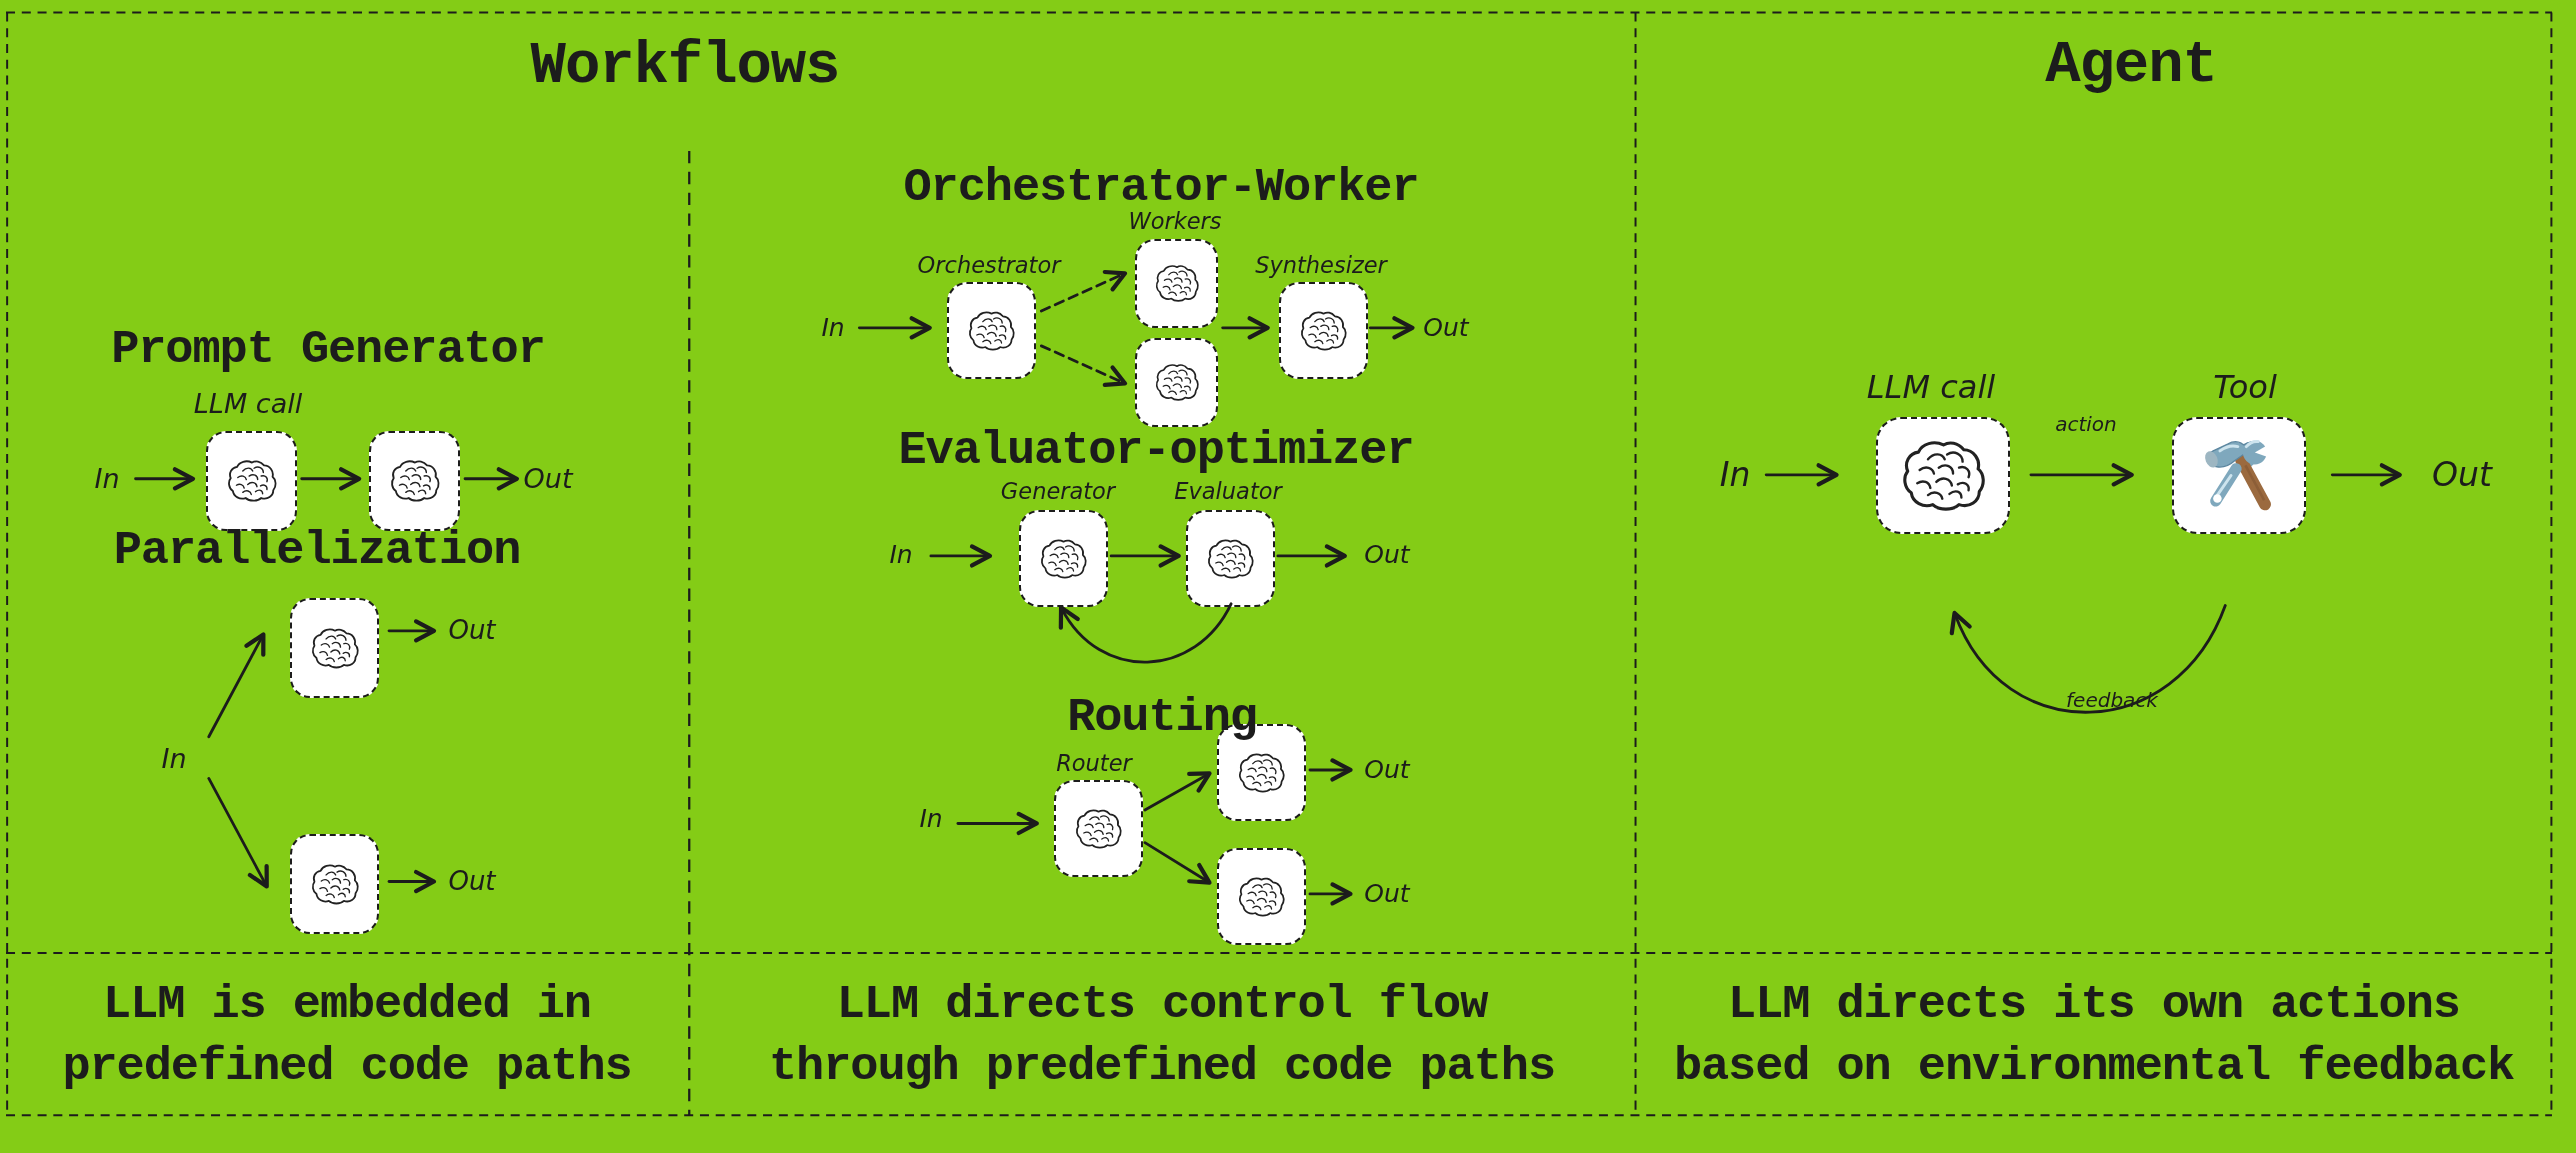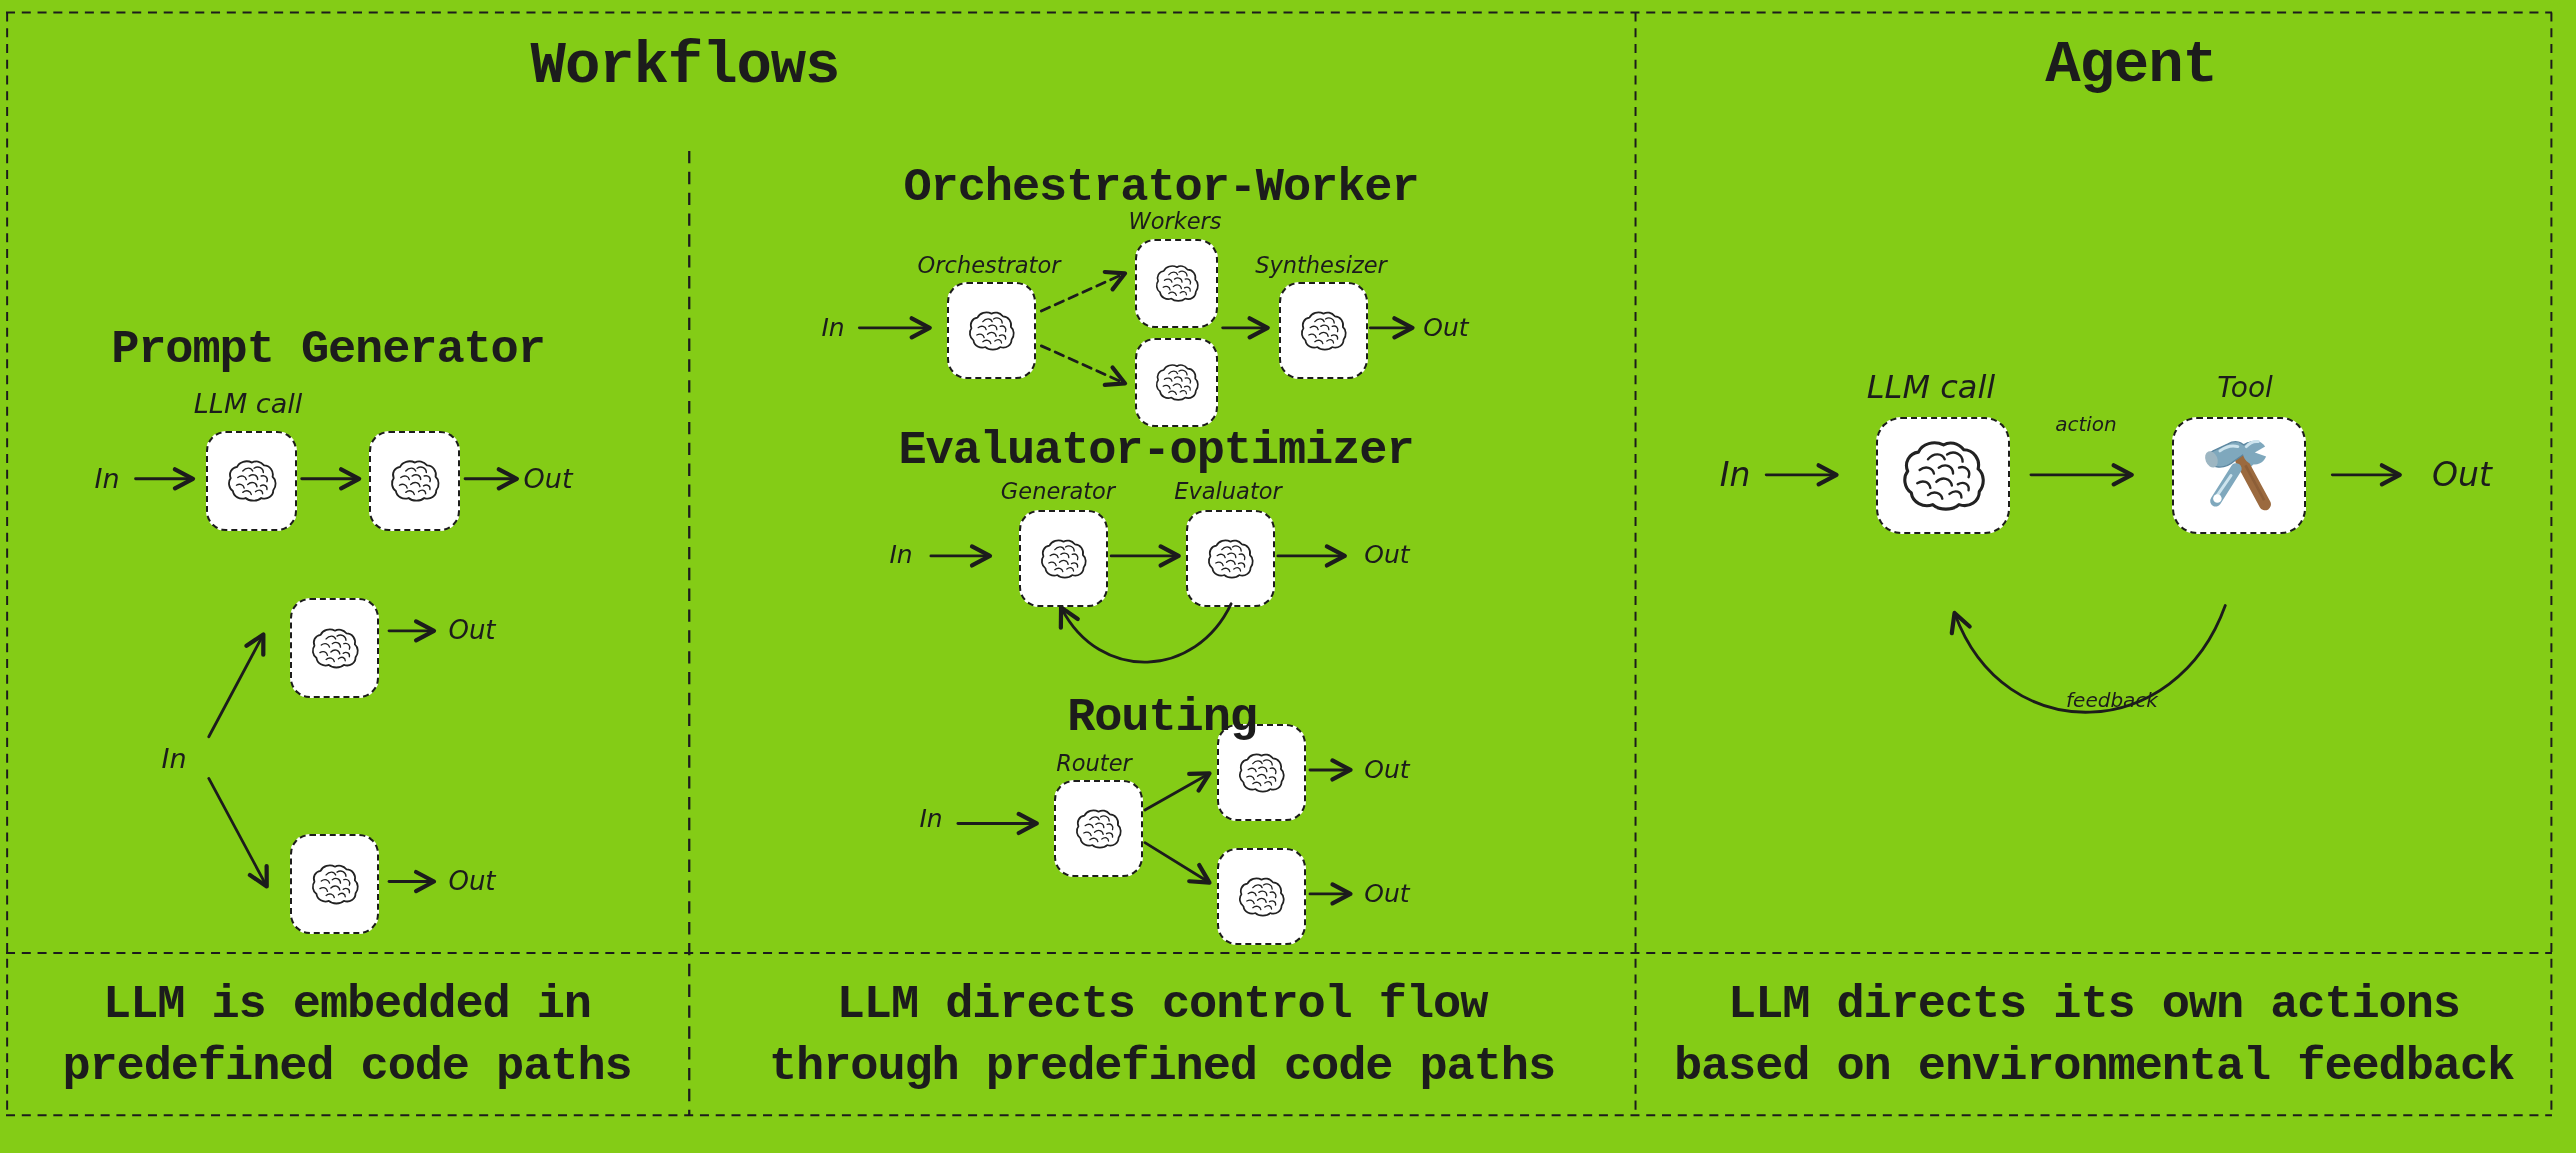--- a/index.html
+++ b/index.html
@@ -146,20 +146,21 @@
         <use href="#brain-sym"></use>
       </svg>
   </div>
   <div class="box" style="left:369px;top:431px;width:87px;height:96px;">
     <svg class="brain" width="50" height="44" viewBox="0 0 88 78">
         <use href="#brain-sym"></use>
       </svg>
   </div>
   <div class="hw" style="left:548px;top:478px;font-size:27px;">Out</div>
 
+  <div class="heading" style="left:317px;top:550px;">Parallelization</div>
   <div class="hw" style="left:174px;top:758px;font-size:27px;">In</div>
   <div class="box" style="left:290px;top:598px;width:85px;height:96px;">
     <svg class="brain" width="48" height="43" viewBox="0 0 86 76">
         <use href="#brain-sym"></use>
       </svg>
   </div>
   <div class="hw" style="left:472px;top:630px;font-size:26px;">Out</div>
   <div class="box" style="left:290px;top:834px;width:85px;height:96px;">
     <svg class="brain" width="48" height="43" viewBox="0 0 86 76">
         <use href="#brain-sym"></use>
@@ -225,21 +226,21 @@
   </div>
   <div class="hw" style="left:1387px;top:769px;font-size:25px;">Out</div>
   <div class="box" style="left:1217px;top:848px;width:85px;height:93px;">
     <svg class="brain" width="47" height="42" viewBox="0 0 84 74">
         <use href="#brain-sym"></use>
       </svg>
   </div>
   <div class="hw" style="left:1387px;top:893px;font-size:25px;">Out</div>
 
   <div class="hw" style="left:1931px;top:387px;font-size:32px;">LLM call</div>
-  <div class="hw" style="left:2245px;top:387px;font-size:28px;">Tool</div>
+  <div class="hw" style="left:2245px;top:387px;font-size:32px;">Tool</div>
   <div class="hw" style="left:2086px;top:424px;font-size:20px;">action</div>
   <div class="hw" style="left:1735px;top:474px;font-size:33px;">In</div>
   <div class="box big" style="left:1876px;top:417px;width:130px;height:113px;">
     <svg class="brain" width="85px" height="74px" viewBox="0 0 150 132">
         <use href="#brain-sym"></use>
       </svg>
   </div>
   <div class="box big" style="left:2172px;top:417px;width:130px;height:113px;">
     <svg class="toolicon" width="85" height="85" viewBox="0 0 100 100">
         <use href="#tool-sym"></use>

